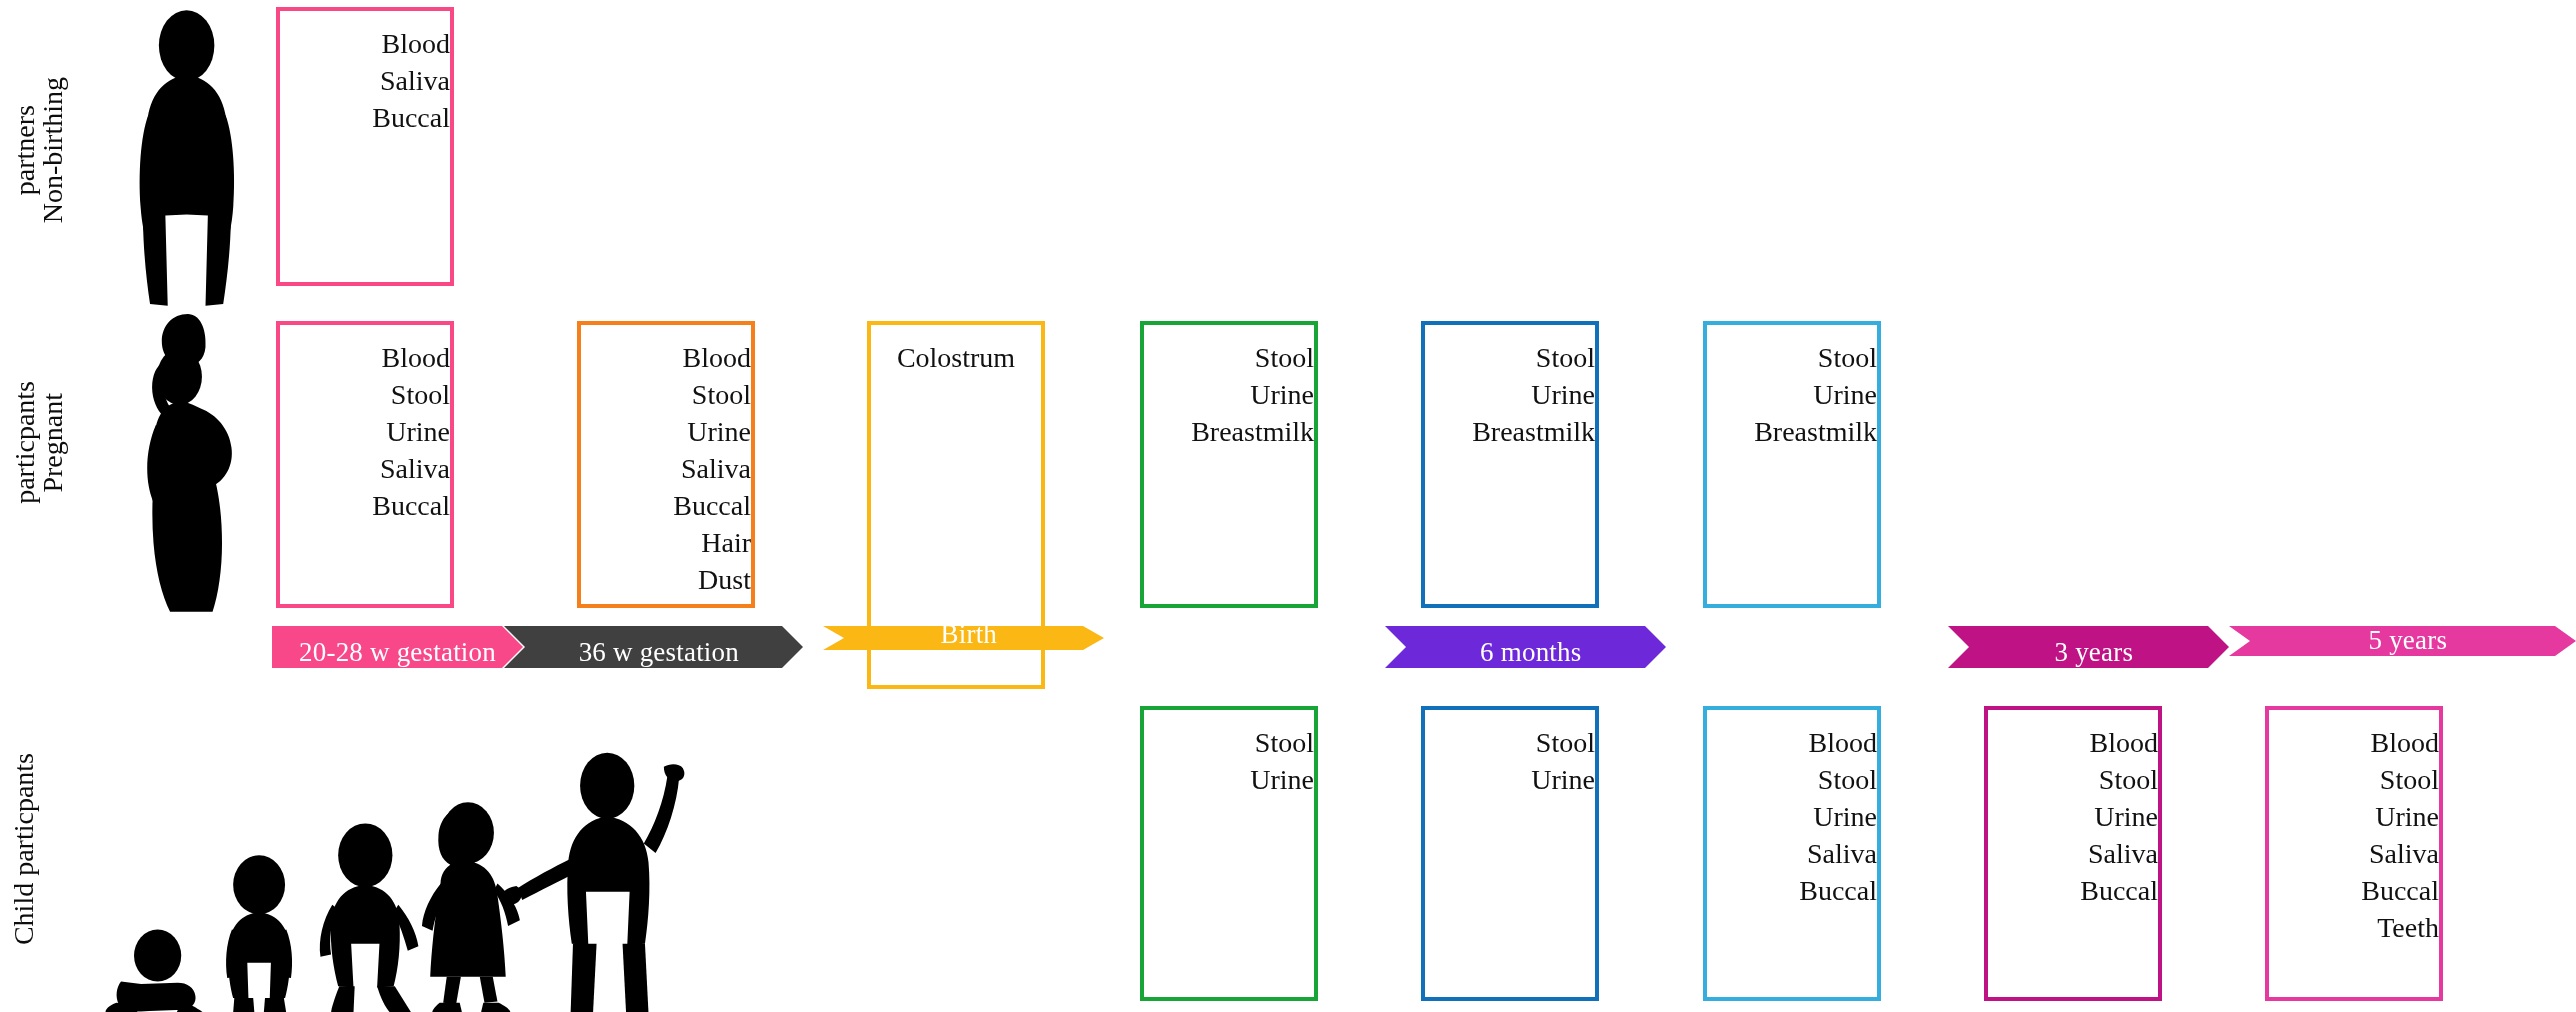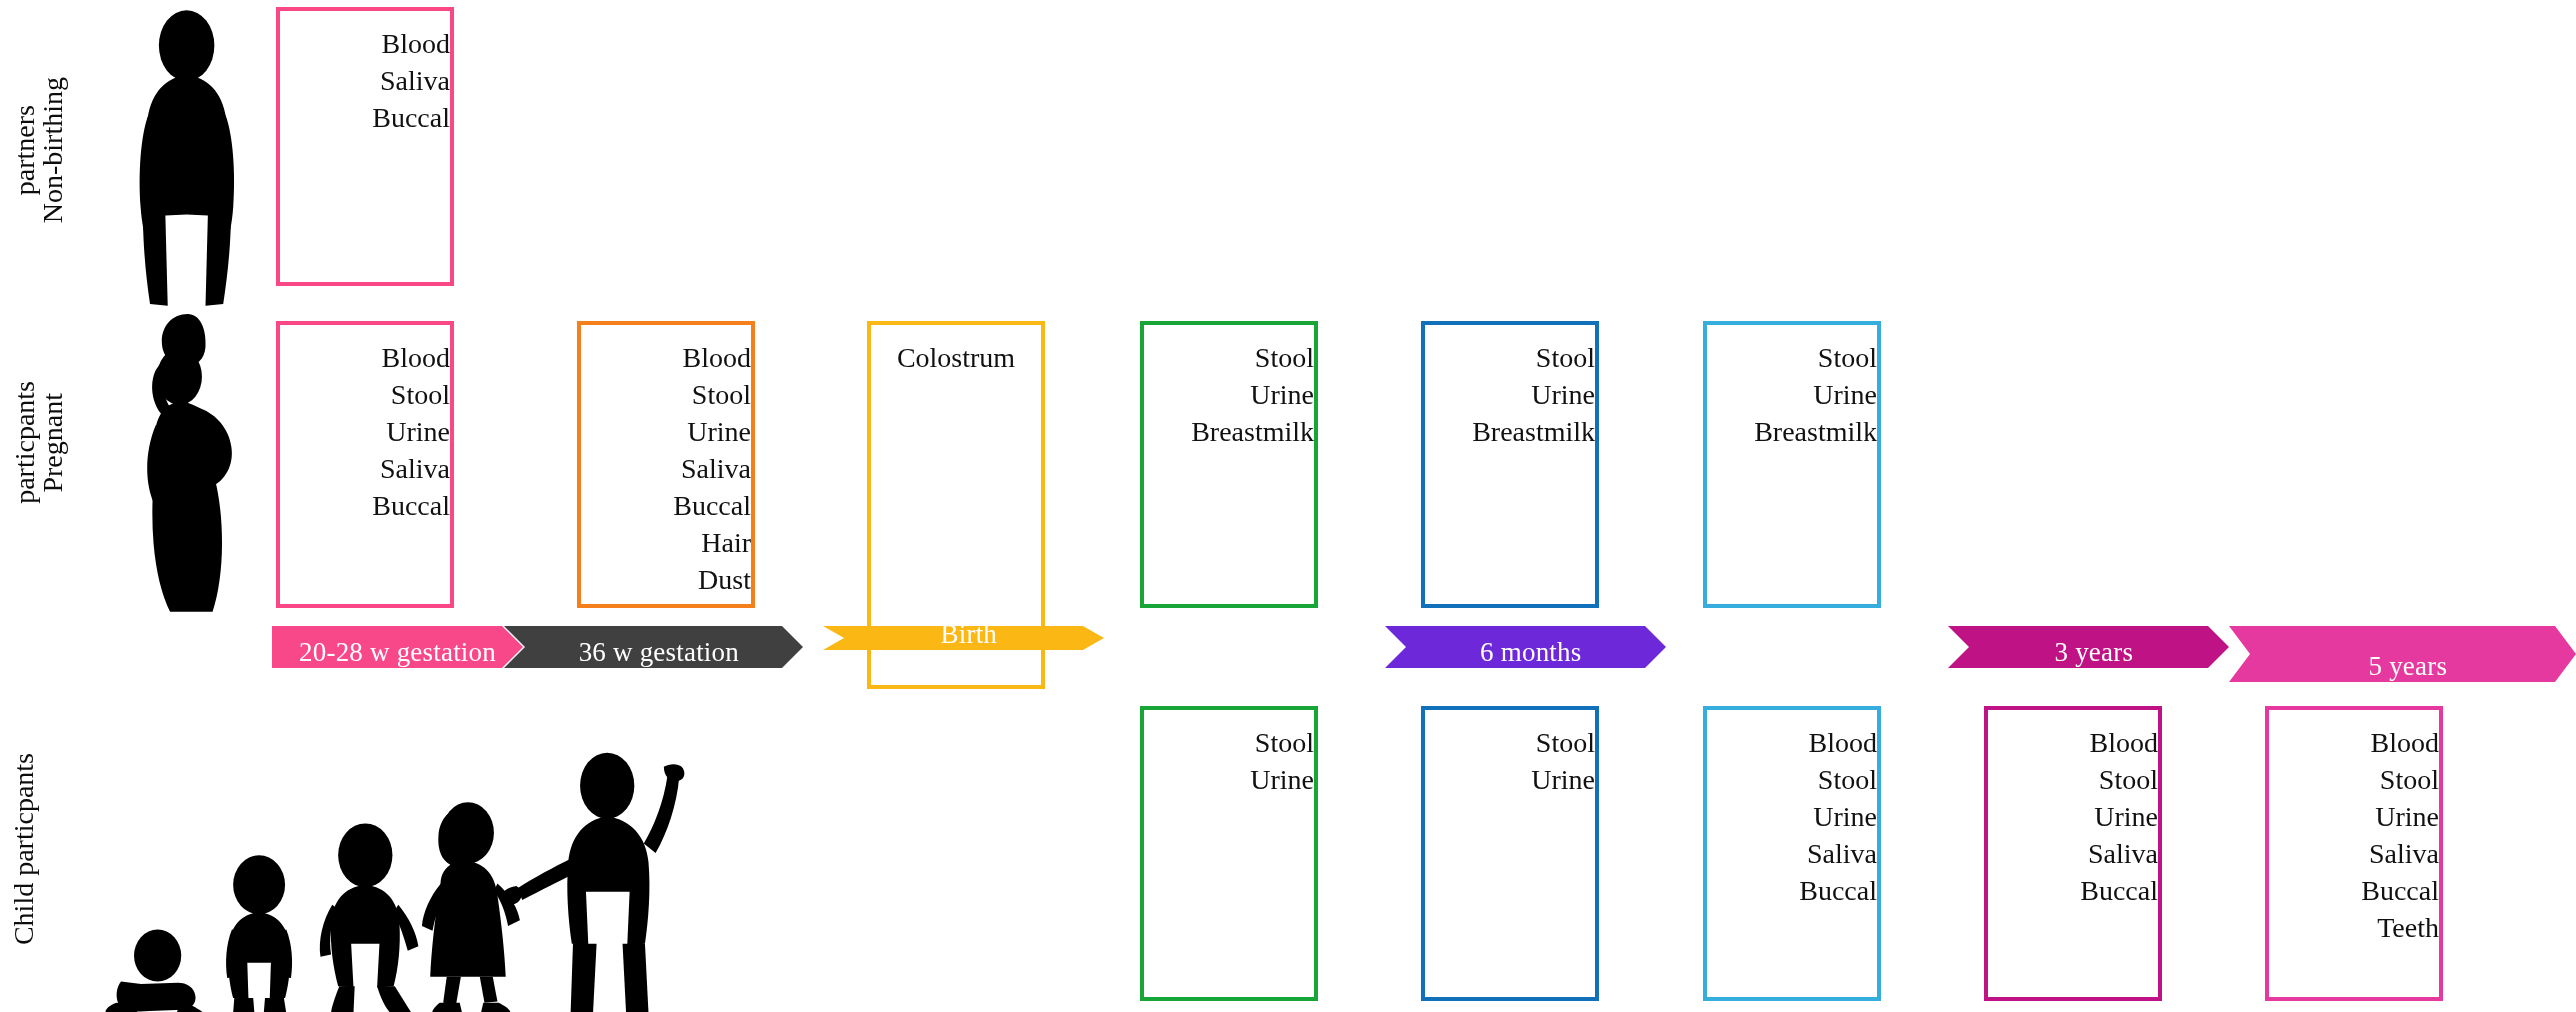--- a/index.html
+++ b/index.html
@@ -202,21 +202,21 @@
 
     <div class="arrow" style="left:1385px; top:0; width:281px; height:42px; position:absolute; background:#6d28d9;">
       <span>6 months</span>
     </div>
 
 
     <div class="arrow" style="left:1948px; top:0; width:281px; height:42px; position:absolute; background:#BF1285;">
       <span>3 years</span>
     </div>
 
-    <div class="arrow" style="left:2229px; top:0; width:347px; height:56px; position:absolute; background:#E6399F;">
+    <div class="arrow" style="left:2229px; top:0; width:347px; height:30px; position:absolute; background:#E6399F;">
       <span>5 years</span>
     </div>
   </div>
 
   <div class="rowlabel-wrap" style="left:3.5px; top:696px; width:41px; height:307px;">
     <span class="rowlabel-line">Child particpants</span>
   </div>
 
   <div class="silhouette" style="left:88px; top:743px; width:649px; height:270px;">
     <svg viewBox="0 0 1100 457" xmlns="http://www.w3.org/2000/svg">

